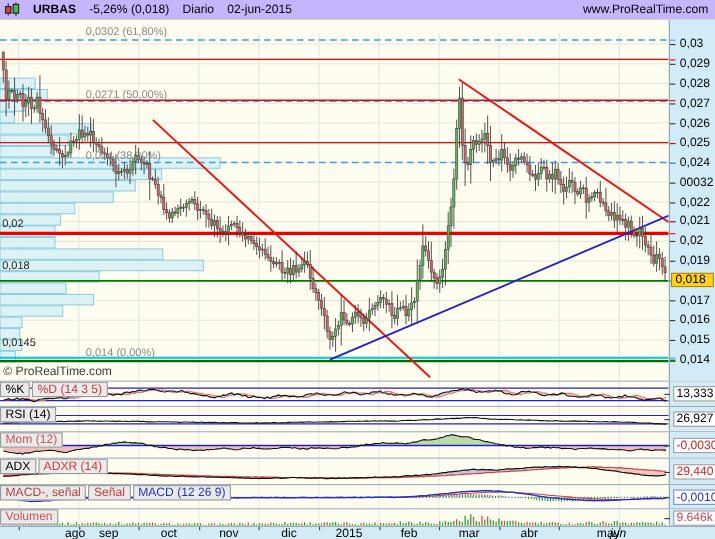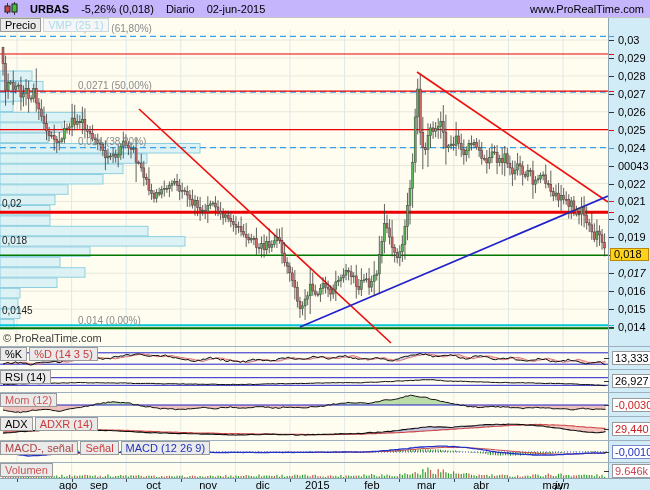--- a/index.html
+++ b/index.html
@@ -597,53 +597,49 @@
         <line x1="604.5999999999984" y1="215.3" x2="604.5999999999984" y2="238.4" stroke="#3a3a3a" stroke-width="0.8"></line>
         <rect x="603.6" y="224.6" width="2" height="5.4" fill="#cc6666" stroke="#3a3a3a" stroke-width="0.5"></rect>
         <text x="78" y="14" fill="#8a8a8a" font-size="10" font-family="Liberation Sans, sans-serif">0,0302 (61,80%)</text>
         <text x="78" y="71.026" fill="#8a8a8a" font-size="10" font-family="Liberation Sans, sans-serif">0,0271 (50,00%)</text>
         <text x="78" y="126.63999999999999" fill="#8a8a8a" font-size="10" font-family="Liberation Sans, sans-serif">0,024 (38,20%)</text>
         <text x="78" y="306.04" fill="#8a8a8a" font-size="10" font-family="Liberation Sans, sans-serif">0,014 (0,00%)</text>
         <text x="2" y="188.63599999999997" fill="#222" font-size="10" font-family="Liberation Sans, sans-serif">0,02</text>
         <text x="2" y="226.31" fill="#222" font-size="10" font-family="Liberation Sans, sans-serif">0,018</text>
         <text x="2" y="296.27599999999995" fill="#222" font-size="10" font-family="Liberation Sans, sans-serif">0,0145</text>
       </svg>
-    <div class="tabs">
-      <span class="tab">Precio</span>
-      <span class="tab faint">VMP (25 1)</span>
-    </div>
     <div class="watermark">© ProRealTime.com</div>
     <div class="yaxis" id="main-yaxis">
         <div class="ytick" style="top: 22px;"></div>
         <div class="ylabel" style="top: 16px;">0,03</div>
         <div class="ytick" style="top: 39.94px;"></div>
         <div class="ylabel" style="top: 33.94px;">0,029</div>
         <div class="ytick" style="top: 57.88px;"></div>
         <div class="ylabel" style="top: 51.88px;">0,028</div>
         <div class="ytick" style="top: 75.82px;"></div>
         <div class="ylabel" style="top: 69.82px;">0,027</div>
         <div class="ytick" style="top: 93.76px;"></div>
         <div class="ylabel" style="top: 87.76px;">0,026</div>
         <div class="ytick" style="top: 111.7px;"></div>
         <div class="ylabel" style="top: 105.7px;">0,025</div>
         <div class="ytick" style="top: 129.64px;"></div>
         <div class="ylabel" style="top: 123.64px;">0,024</div>
         <div class="ytick" style="top: 147.58px;"></div>
-        <div class="ylabel" style="top: 141.58px;">00043</div>
+        <div class="ylabel" style="top: 141.58px;">00032</div>
         <div class="ytick" style="top: 165.52px;"></div>
         <div class="ylabel" style="top: 159.52px;">0,022</div>
         <div class="ytick" style="top: 183.46px;"></div>
         <div class="ylabel" style="top: 177.46px;">0,021</div>
         <div class="ytick" style="top: 201.4px;"></div>
         <div class="ylabel" style="top: 195.4px;">0,02</div>
         <div class="ytick" style="top: 219.34px;"></div>
         <div class="ylabel" style="top: 213.34px;">0,019</div>
         <div class="ytick" style="top: 237.28px;"></div>
         <div class="ytick" style="top: 255.22px;"></div>
-        <div class="ylabel" style="top: 249.22px; font-style: italic;">0,017</div>
+        <div class="ylabel" style="top: 249.22px;">0,017</div>
         <div class="ytick" style="top: 273.16px;"></div>
         <div class="ylabel" style="top: 267.16px;">0,016</div>
         <div class="ytick" style="top: 291.1px;"></div>
         <div class="ylabel" style="top: 285.1px;">0,015</div>
         <div class="ytick" style="top: 309.04px;"></div>
         <div class="ylabel" style="top: 303.04px;">0,014</div>
         <div class="ytick" style="top: 18.412px; background: rgb(58, 160, 232);"></div>
         <div class="ytick" style="top: 35.9932px; background: rgb(240, 0, 0);"></div>
         <div class="ytick" style="top: 73.129px; background: rgb(240, 0, 0);"></div>
         <div class="ytick" style="top: 111.7px; background: rgb(240, 0, 0);"></div>

